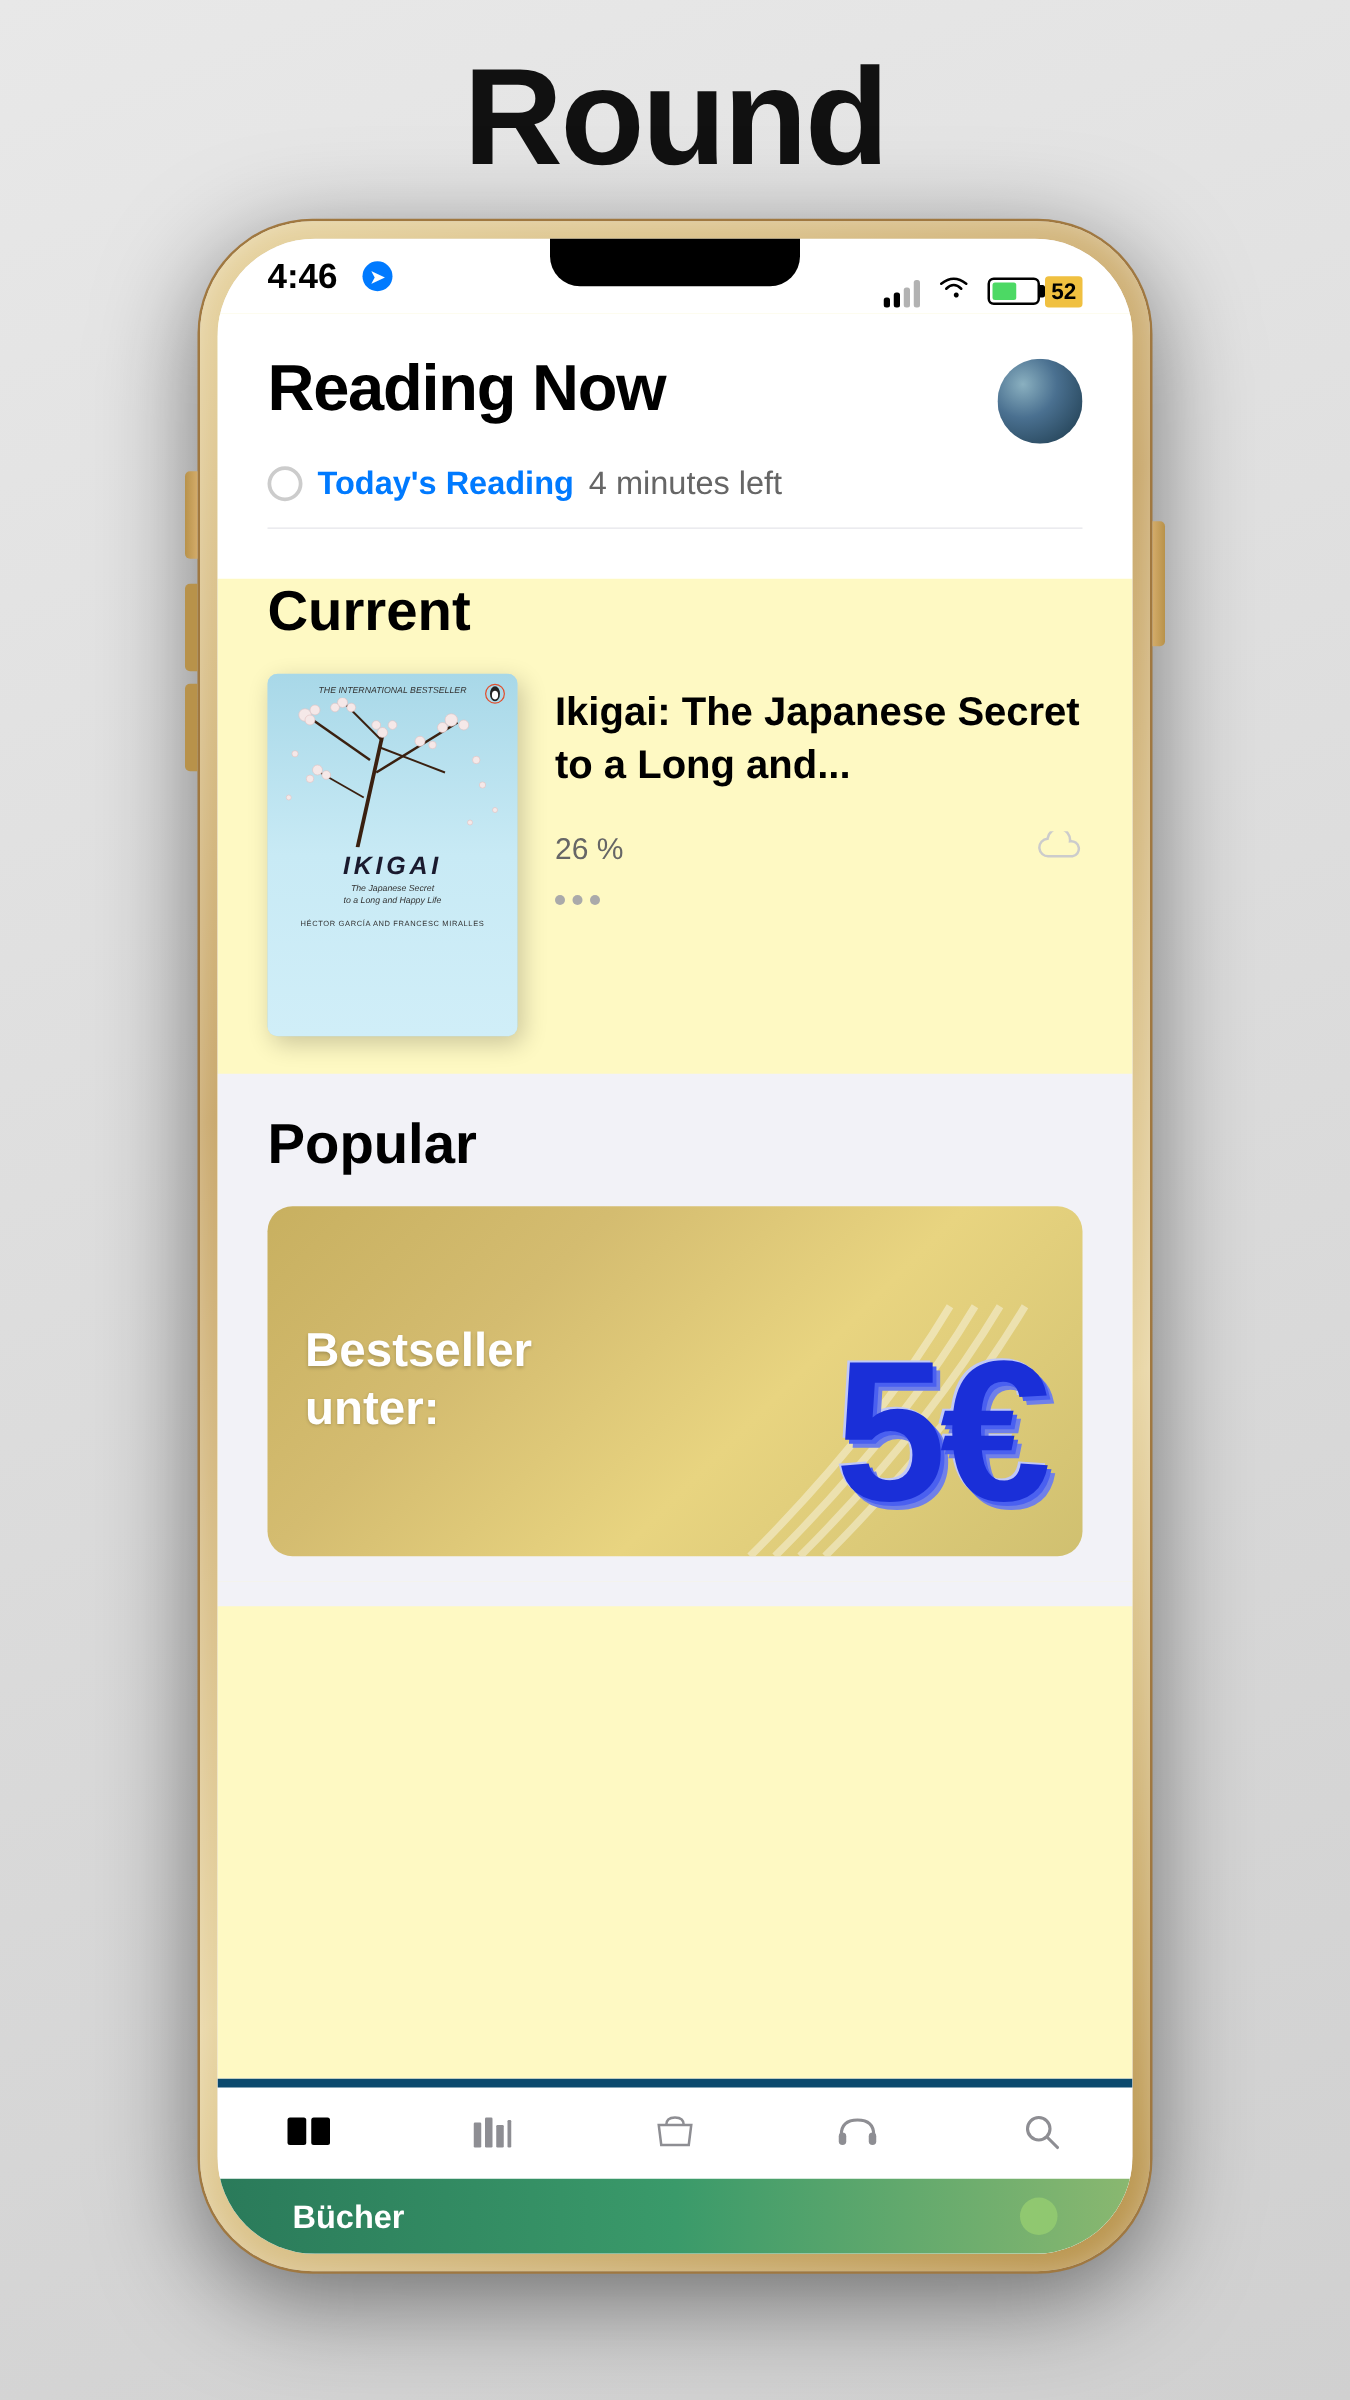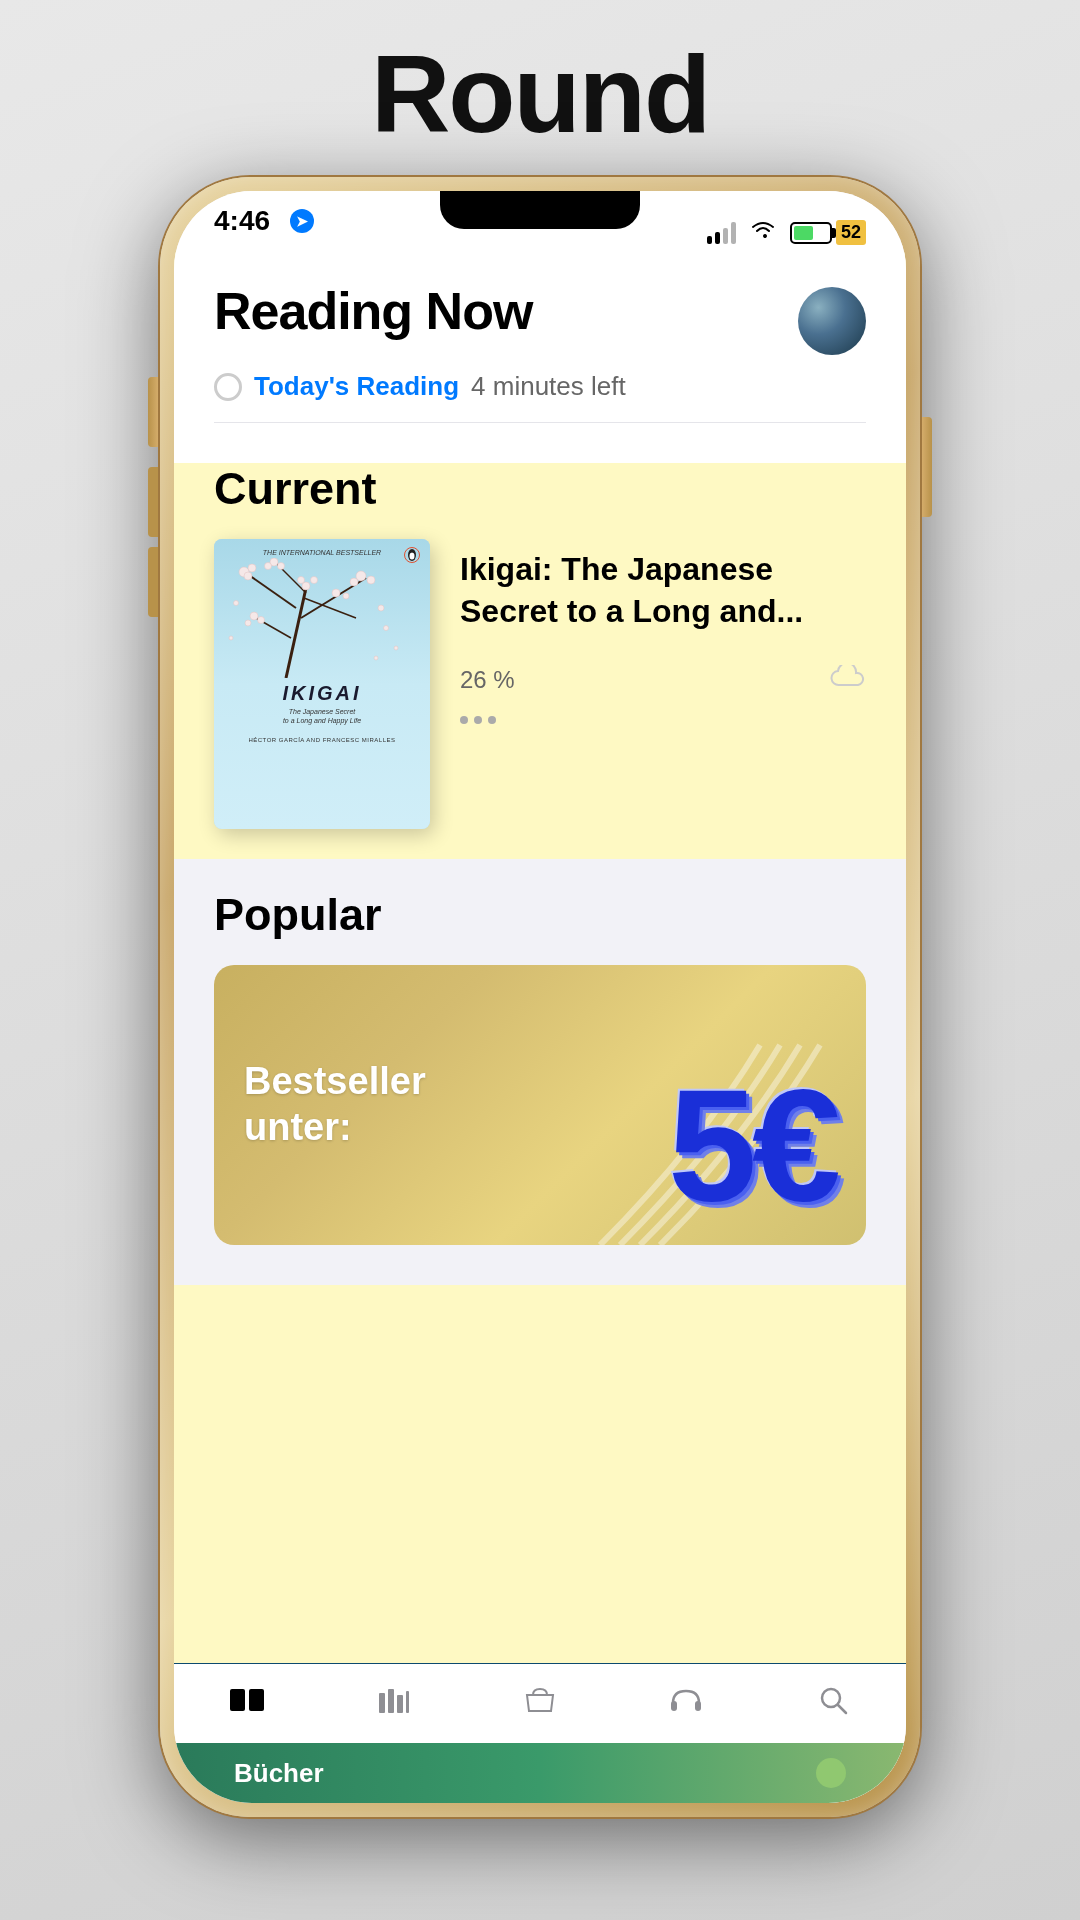--- a/index.html
+++ b/index.html
@@ -97,21 +97,21 @@
       background: #007AFF;
       border-radius: 50%;
       display: flex;
       align-items: center;
       justify-content: center;
       color: white;
       font-size: 14px;
     }
     .status-right {
       display: flex;
-      align-items: center;
+      align-items: flex-end;
       gap: 14px;
       margin-top: 23px;
     }
     .signal-bars {
       display: flex;
       align-items: flex-end;
       gap: 3px;
       height: 22px;
     }
     .signal-bars span {
@@ -257,21 +257,21 @@
       font-weight: 700;
       color: #000;
       margin-bottom: 24px;
     }
     .book-card {
       display: flex;
       gap: 30px;
       align-items: flex-start;
     }
     .book-cover {
-      width: 216px;
+      width: 200px;
       height: 290px;
       border-radius: 8px;
       overflow: hidden;
       flex-shrink: 0;
       box-shadow: 4px 6px 20px rgba(0,0,0,0.2);
       background: #b8dce8;
       position: relative;
     }
 
     
@@ -407,21 +407,21 @@
 
     
     .tab-bar {
       background: white;
       height: 140px;
       display: flex;
       align-items: flex-start;
       padding-top: 16px;
       position: relative;
       flex-shrink: 0;
-      border-top: 1px solid #0c4a6e;
+      border-top: 7px solid #0c4a6e;
     }
     .tab-item {
       flex: 1;
       display: flex;
       flex-direction: column;
       align-items: center;
       gap: 6px;
       padding-top: 4px;
     }
     .tab-icon {

